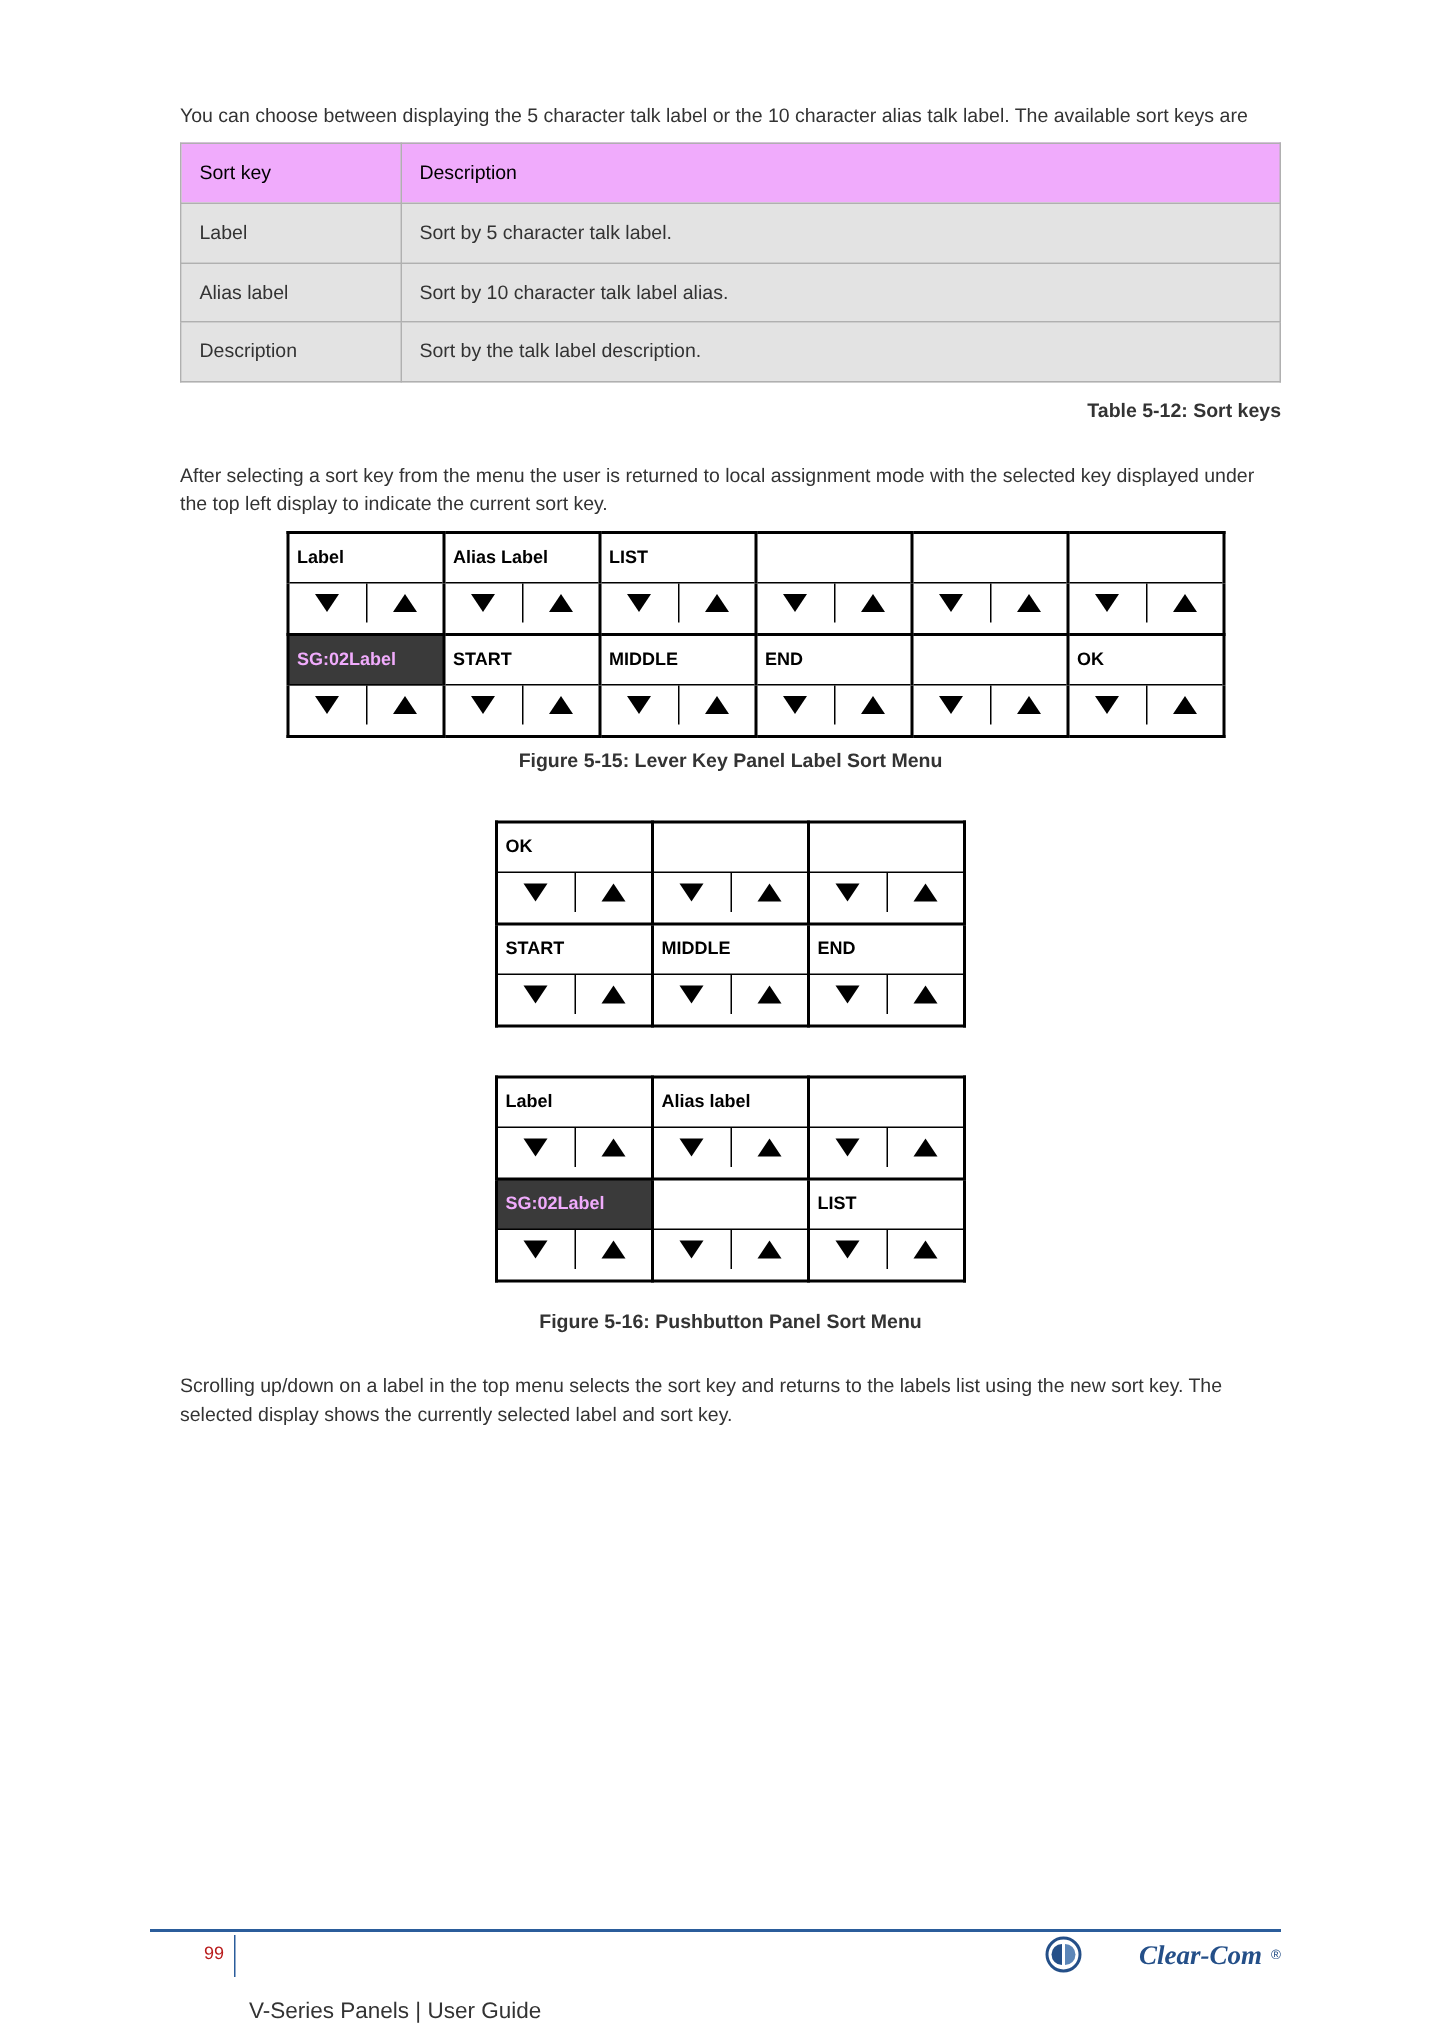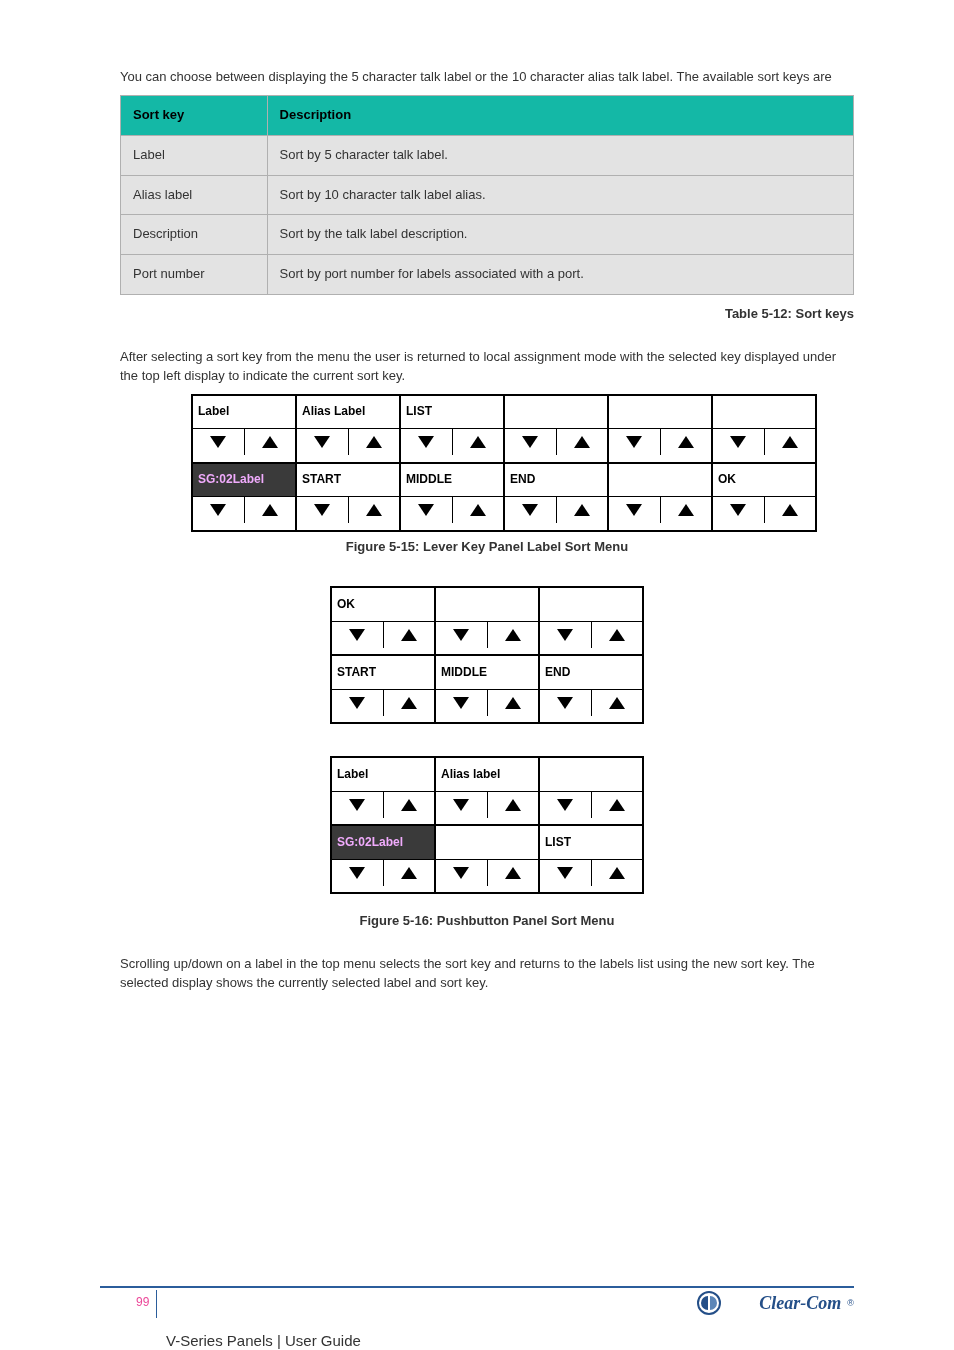--- a/index.html
+++ b/index.html
@@ -24,23 +24,23 @@
     border-collapse: collapse;
     margin: 6px 0 10px 0;
   }
   .data-table th, .data-table td {
     border: 1px solid #b0b0b0;
     padding: 10px 12px;
     text-align: left;
     font-size: 13px;
   }
   .data-table th {
-    background: #14b8a6;
+    background: #f0abfc;
     color: #000;
-    font-weight: bold;
+    font-weight: normal;
   }
   .data-table td {
     background: #e3e3e3;
   }
   .data-table td.c1 { width: 20%; }
   .caption {
     text-align: right;
     margin-left: 80px;
     font-weight: bold;
     margin-top: 6px;
@@ -131,21 +131,21 @@
   .footer-inner {
     position: relative;
     height: 32px;
     margin-top: 4px;
   }
   .pagenum {
     position: absolute;
     left: 36px;
     top: 2px;
     font-size: 12px;
-    color: #ec4899;
+    color: #b91c1c;
   }
   .vline {
     position: absolute;
     left: 56px;
     top: -2px;
     height: 28px;
     width: 1px;
     background: #2b5d9b;
   }
   .doc-line {
@@ -217,24 +217,20 @@
         <td class="c1">Label</td>
         <td>Sort by 5 character talk label.</td>
       </tr>
       <tr>
         <td class="c1">Alias label</td>
         <td>Sort by 10 character talk label alias.</td>
       </tr>
       <tr>
         <td class="c1">Description</td>
         <td>Sort by the talk label description.</td>
-      </tr>
-      <tr>
-        <td class="c1">Port number</td>
-        <td>Sort by port number for labels associated with a port.</td>
       </tr>
     </tbody>
   </table>
   <p class="caption">Table 5-12: Sort keys</p>
 
   <p>After selecting a sort key from the menu the user is returned to local assignment mode with the selected key displayed under the top left display to indicate the current sort key.</p>
 
   <div class="big-wrap">
     <table class="lcd lcd-lever">
       <tbody>

